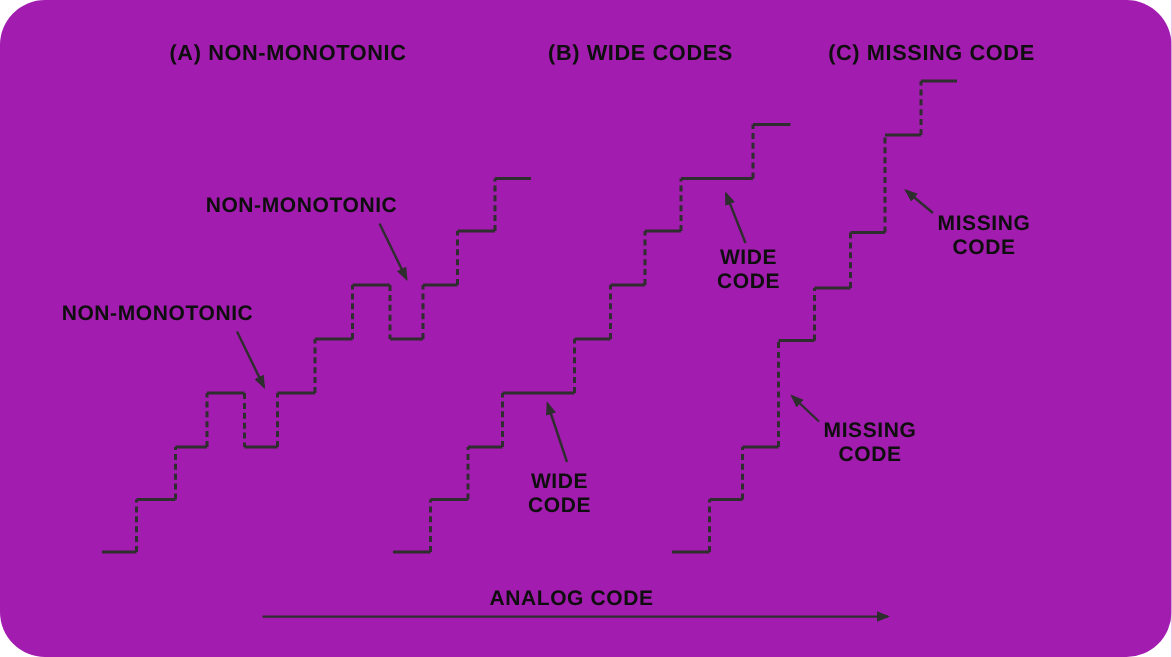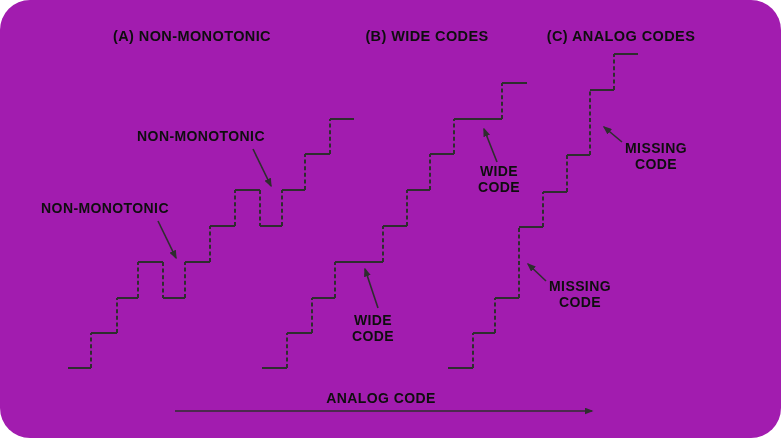--- a/index.html
+++ b/index.html
@@ -43,21 +43,21 @@
         <line x1="378" y1="308" x2="365" y2="269" stroke="#2e2e2e" stroke-width="1.6" marker-end="url(#ah)"></line>
         <line x1="497" y1="162" x2="484" y2="129" stroke="#2e2e2e" stroke-width="1.6" marker-end="url(#ah)"></line>
         <line x1="622" y1="142" x2="604" y2="127" stroke="#2e2e2e" stroke-width="1.6" marker-end="url(#ah)"></line>
         <line x1="546" y1="281" x2="528" y2="264" stroke="#2e2e2e" stroke-width="1.6" marker-end="url(#ah)"></line>
         <line x1="175" y1="411" x2="592" y2="411" stroke="#2e2e2e" stroke-width="1.5" marker-end="url(#ah)"></line>
       </g>
   </svg>
 
   <div class="txt title" style="left:192px;top:28px;">(A) NON-MONOTONIC</div>
   <div class="txt title" style="left:427px;top:28px;">(B) WIDE CODES</div>
-  <div class="txt title" style="left:621px;top:28px;">(C) ANALOG CODES</div>
+  <div class="txt title" style="left:621px;top:28px;">(C) MISSING CODE</div>
 
   <div class="txt" style="left:201px;top:128px;">
     <span>NON-MONOTONIC</span>
   </div>
   <div class="txt" style="left:105px;top:200px;">
     <span>NON-MONOTONIC</span>
   </div>
   <div class="txt" style="left:499px;top:163px;">
     <span>WIDE</span>
     <span>CODE</span>

